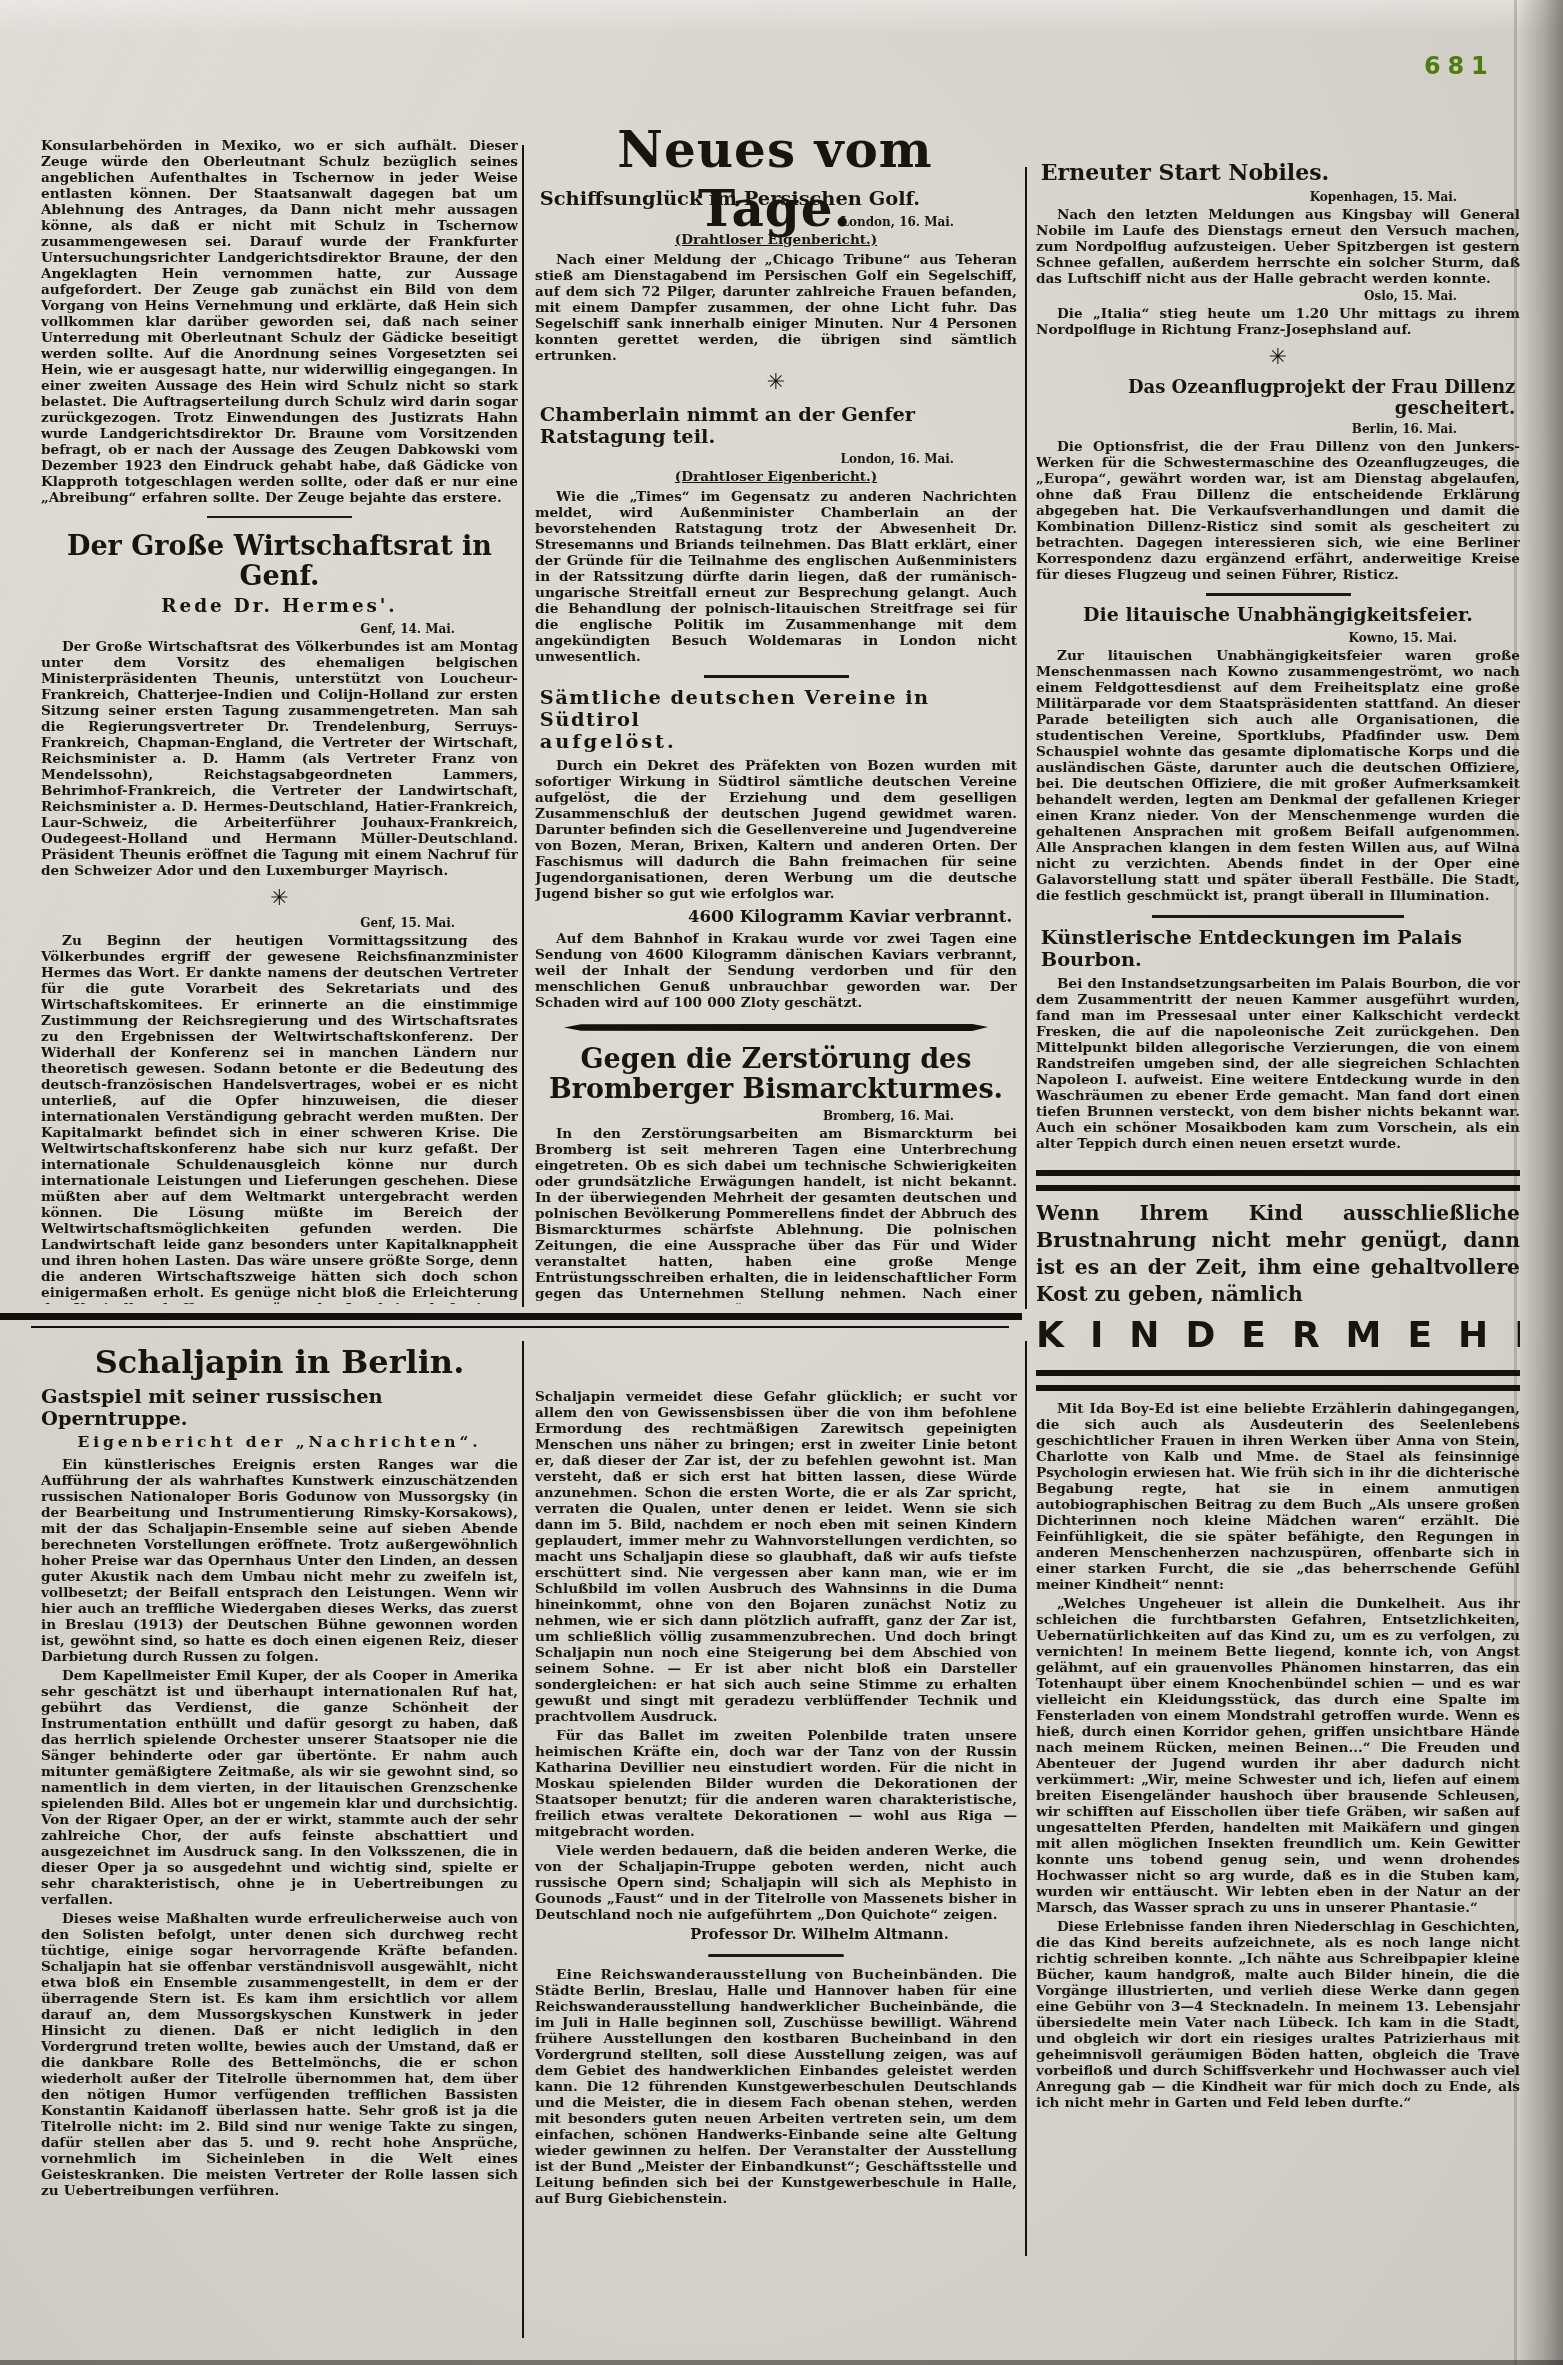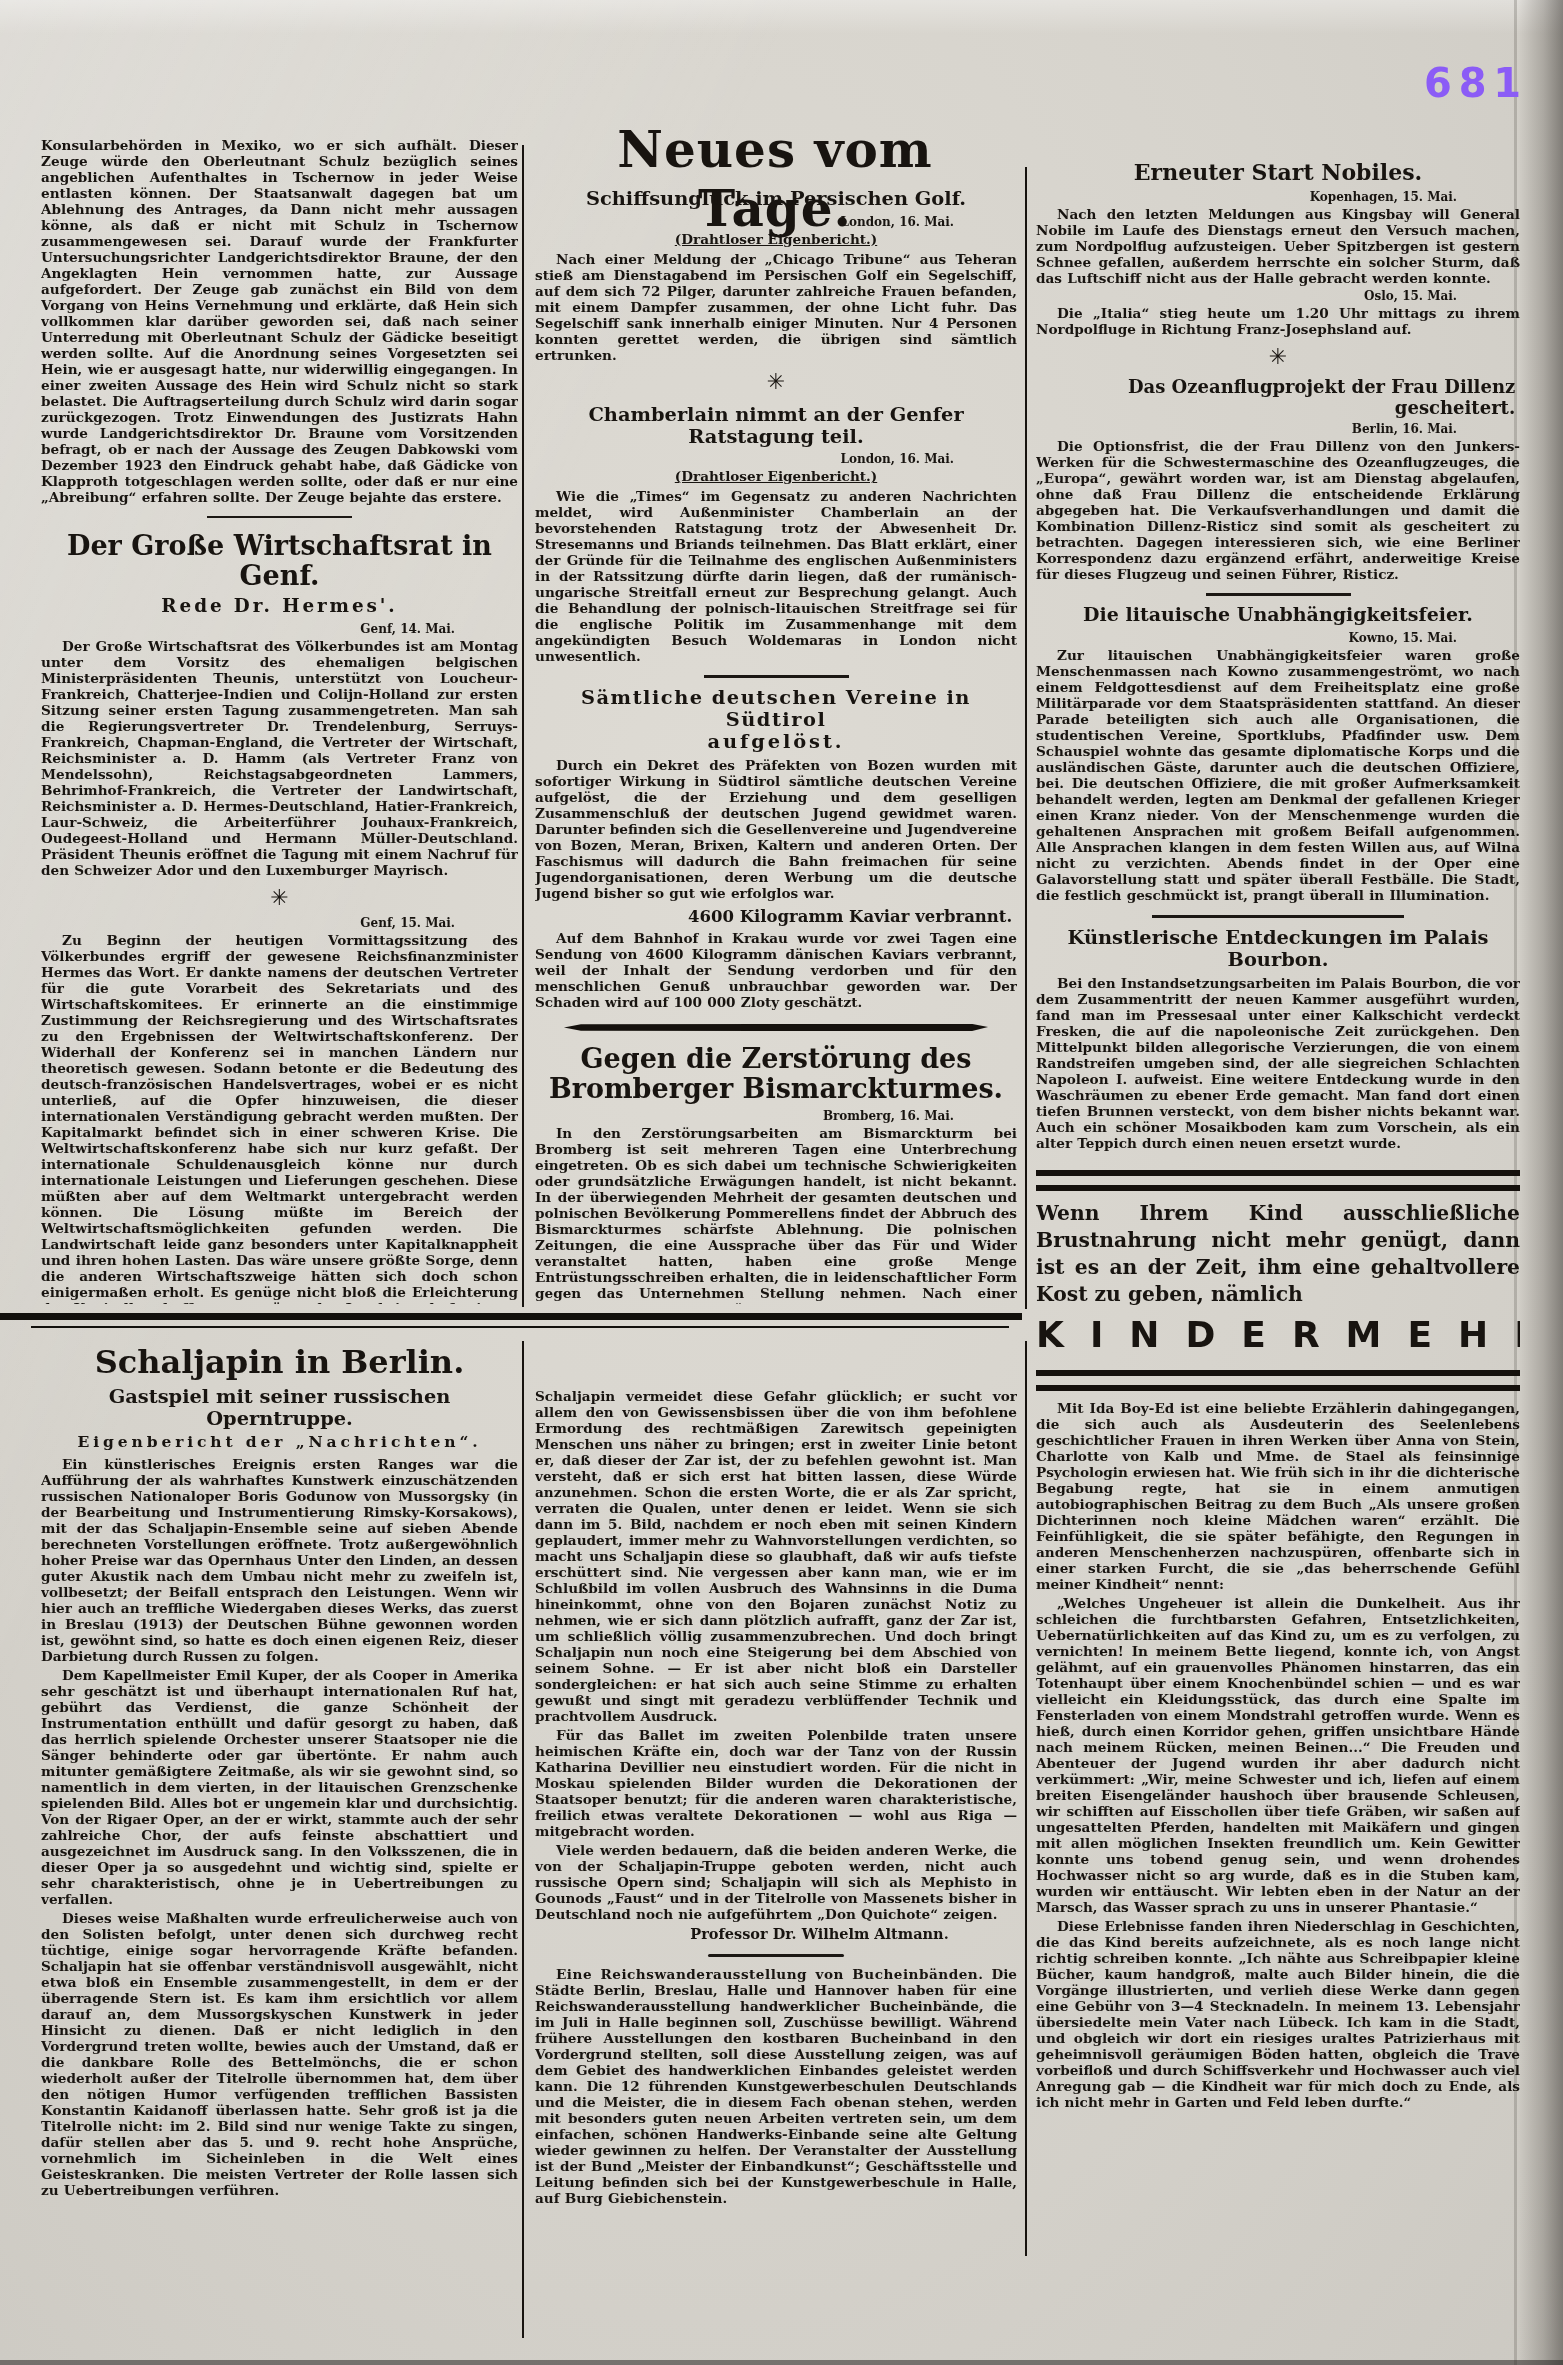--- a/index.html
+++ b/index.html
@@ -11,40 +11,40 @@
     font-family:"DejaVu Serif","Liberation Serif",serif;
     color:#181410;
   }
   .col{position:absolute;font-weight:bold;text-align:justify;overflow:hidden;}
   .p{margin:0;text-indent:21px;font-size:13.6px;line-height:16px;word-spacing:0.5px;}
   .p.noind{text-indent:0;}
   .p.sp{margin-top:2.9px;}
   .dateline{margin:2.9px 0 1px;font-size:12px;line-height:16px;text-align:right;padding-right:63px;text-indent:0;font-weight:bold;}
   .note{margin:0 0 3.9px;font-size:13.6px;line-height:16px;text-align:center;font-weight:bold;text-decoration:underline;}
   .star{text-align:center;font-size:22px;line-height:25px;margin:6.8px 0 4.8px;font-family:"DejaVu Sans","Liberation Sans",sans-serif;}
-  .h-md{font-size:19.4px;line-height:1.12;text-align:center;margin:9.7px 4.8px 3.9px;font-weight:bold;}
+  .h-md{font-size:19.4px;line-height:1.12;text-align:left;margin:9.7px 4.8px 3.9px;font-weight:bold;}
   .h-sm{font-size:16.5px;line-height:1.15;text-align:right;margin:7.7px 4.8px 2.9px;font-weight:bold;}
   .h-lg{font-size:27px;line-height:1.1;text-align:center;margin:12.6px 0 4.8px;font-weight:bold;}
   .h-xl{font-size:32px;line-height:1.1;text-align:center;margin:11.6px 0 5.8px;font-weight:bold;}
   .h-spaced{font-size:18.4px;letter-spacing:2.9px;text-align:center;margin:2.9px 0 4.8px;font-weight:bold;}
   .h-two{margin-bottom:0;}
   .h-two2{margin-top:0;}
   .byline{margin:3.9px 0;font-size:14.5px;line-height:16.5px;text-align:center;padding-left:87px;text-indent:0;font-weight:bold;}
   .runin{letter-spacing:0.5px;}
   .rule-short{width:145px;height:2.9px;background:#1b1713;margin:10.6px auto 8.7px;}
   .rule-med{width:252px;height:2.9px;background:#1b1713;margin:11.6px auto 8.7px;}
   .rule-taper{width:88%;height:7.7px;background:#15110d;margin:13.6px auto 9.7px;
     clip-path:polygon(0 50%,4% 8%,96% 0,100% 42%,96% 100%,4% 92%);}
   .rule-thick{height:6.3px;background:#15110d;margin:8.7px 0;}
   .squiggle{width:136px;height:2.9px;background:#1b1713;margin:11.6px auto 9.7px;border-radius:1.5px;}
   .vrule{position:absolute;width:1.9px;background:#17130f;}
   .bigbar{position:absolute;left:0;top:1313px;width:1022px;height:7.3px;background:#12100c;}
   .bigbar2{position:absolute;left:31px;top:1326px;width:978px;height:2.4px;background:#12100c;}
-  .pagenum{position:absolute;left:1424px;top:60px;font-family:"DejaVu Sans","Liberation Sans",sans-serif;
-    font-size:40px;letter-spacing:6.8px;color:#8b5cf6;font-weight:bold;}
+  .pagenum{position:absolute;left:1424px;top:52px;font-family:"DejaVu Sans","Liberation Sans",sans-serif;
+    font-size:24px;letter-spacing:6.8px;color:#4d7c0f;font-weight:bold;}
   .masthead{position:absolute;left:532px;top:120px;width:486px;text-align:center;
     font-size:50px;font-weight:bold;letter-spacing:1px;}
   .adtext{margin:6.8px 0 2.9px;font-size:20.3px;line-height:27px;text-align:justify;text-indent:0;font-weight:bold;
     font-family:"DejaVu Serif","Liberation Serif",serif;}
   .brandrow{text-align:justify;margin:4.8px 0 0;}
   .brand{font-family:"DejaVu Sans","Liberation Sans",sans-serif;font-size:54px;line-height:1;
     font-weight:800;letter-spacing:20.3px;}
   .brandsuf{font-family:"DejaVu Sans","Liberation Sans",sans-serif;font-size:31px;vertical-align:13.6px;
     font-weight:800;letter-spacing:1.9px;}
   .product{font-family:"DejaVu Sans","Liberation Sans",sans-serif;font-size:36px;line-height:1.05;

